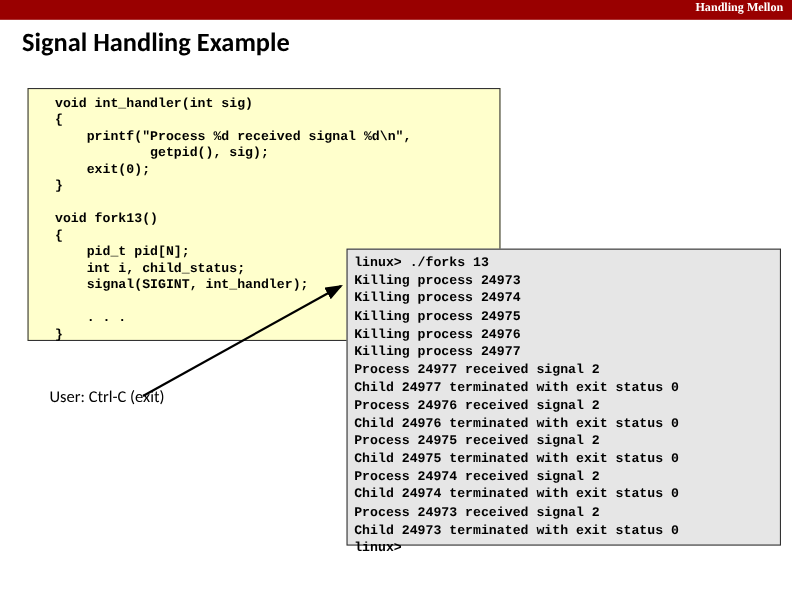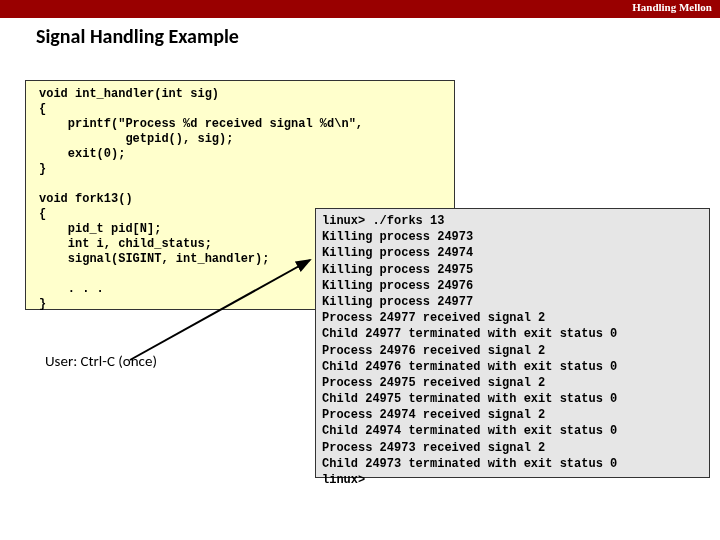--- a/index.html
+++ b/index.html
@@ -17,56 +17,55 @@
     height: 18px;
     background: #990000;
     color: #fff;
     text-align: right;
     font-size: 11px;
     font-weight: bold;
     padding: 1px 8px 0 0;
     font-family: "Times New Roman", serif;
   }
   .title {
-    font-size: 20px;
+    font-size: 24px;
     font-weight: bold;
     color: #000;
     padding: 6px 0 8px 20px;
     font-family: Calibri, Arial, sans-serif;
-    margin-left: 16px;
   }
   .code-box {
     position: absolute;
     left: 25px;
     top: 80px;
     width: 430px;
     height: 230px;
     background: #ffffcc;
     border: 1px solid #333;
-    padding: 6px 8px 6px 13px;
+    padding: 6px 8px 6px 24px;
     font-family: "Courier New", monospace;
     font-size: 12px;
     font-weight: bold;
     line-height: 1.25;
     white-space: pre;
     color: #000;
   }
   .note {
     position: absolute;
     left: 45px;
     top: 352px;
     font-size: 15px;
     font-weight: 500;
     color: #000;
     font-family: Calibri, Arial, sans-serif;
   }
   .output-box {
     position: absolute;
     left: 315px;
-    top: 208px;
+    top: 226px;
     width: 395px;
     height: 270px;
     background: #e6e6e6;
     border: 1px solid #333;
     padding: 4px 6px;
     font-family: "Courier New", monospace;
     font-size: 12px;
     font-weight: bold;
     line-height: 1.35;
     white-space: pre;
@@ -97,21 +96,21 @@
 
 void fork13()
 {
     pid_t pid[N];
     int i, child_status;
     signal(SIGINT, int_handler);
 
     . . .
 }</div>
 
-<div class="note">User: Ctrl-C (once)</div>
+<div class="note">User: Ctrl-C (exit)</div>
 
 <div class="output-box">linux&gt; ./forks 13
 Killing process 24973
 Killing process 24974
 Killing process 24975
 Killing process 24976
 Killing process 24977
 Process 24977 received signal 2
 Child 24977 terminated with exit status 0
 Process 24976 received signal 2

